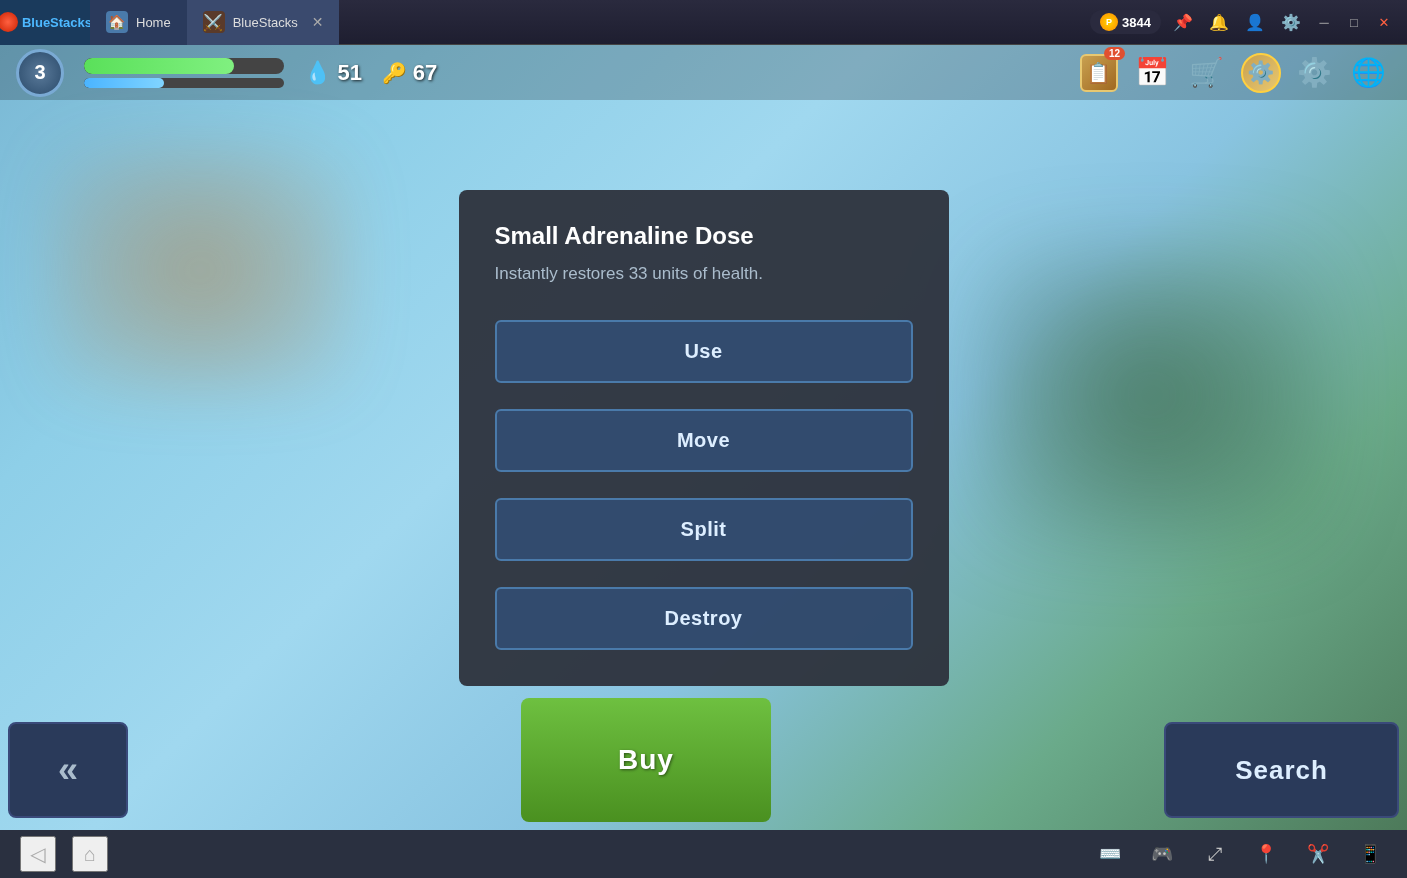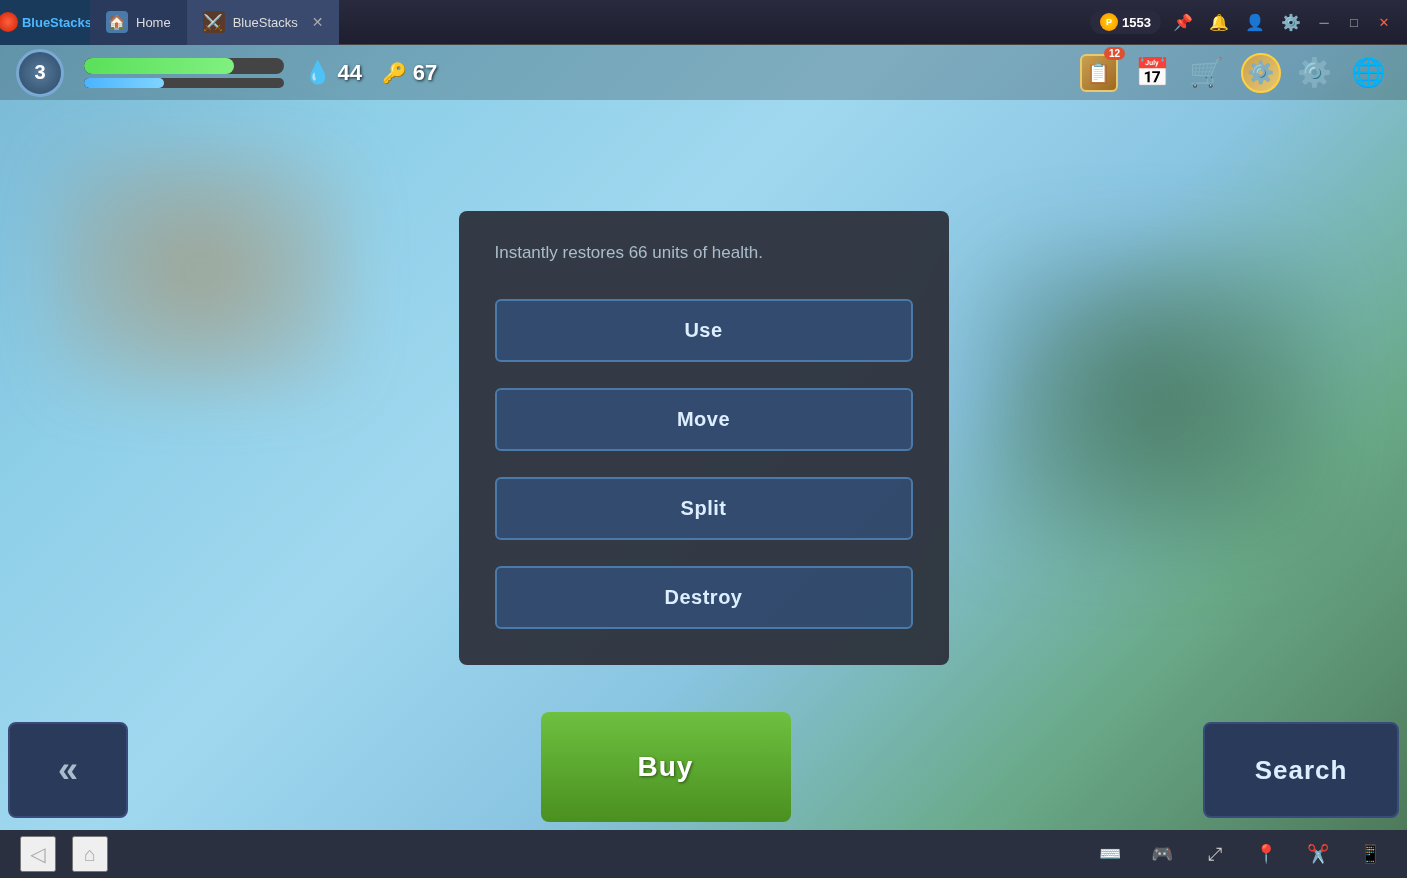--- a/index.html
+++ b/index.html
@@ -395,35 +395,35 @@
       margin-bottom: 4px;
     }
     .back-btn-icon {
       color: #aabccc;
       font-size: 36px;
       font-weight: bold;
     }
 
     .buy-btn {
       width: 250px;
-      height: 110px;
+      height: 124px;
       background: linear-gradient(180deg, #6ec040, #4a9020);
       border: none;
       border-radius: 8px;
       color: white;
       font-size: 28px;
       font-weight: bold;
       cursor: pointer;
       pointer-events: all;
       letter-spacing: 1px;
       text-shadow: 1px 1px 3px rgba(0,0,0,0.5);
     }
 
     .search-btn {
-      width: 196px;
+      width: 235px;
       height: 96px;
       background: #2a3a5a;
       border: 2px solid #3a4a7a;
       border-radius: 8px;
       color: #ddeeff;
       font-size: 26px;
       font-weight: bold;
       cursor: pointer;
       pointer-events: all;
       letter-spacing: 1px;
@@ -451,21 +451,21 @@
     <div class="tab-icon" style="background:#5a3a2a;font-size:16px;">⚔️</div>
     <span class="tab-label">BlueStacks</span>
     <span style="color:#aaa;font-size:14px;margin-left:6px;">✕</span>
   </div>
 
   <div class="titlebar-spacer"></div>
 
   <div class="titlebar-right">
     <div class="coin-display">
       <div class="coin-icon">P</div>
-      <span class="coin-amount">1553</span>
+      <span class="coin-amount">3844</span>
     </div>
     <button class="titlebar-btn">📌</button>
     <button class="titlebar-btn">🔔</button>
     <button class="titlebar-btn">👤</button>
     <button class="titlebar-btn">⚙️</button>
     <button class="win-btn">─</button>
     <button class="win-btn">□</button>
     <button class="win-btn" style="color:#ff6040;">✕</button>
   </div>
 </div>
@@ -483,21 +483,21 @@
       <div class="health-bar-bg">
         <div class="health-bar-fill" style="width: 75%;"></div>
       </div>
       <div class="exp-bar-bg">
         <div class="exp-bar-fill" style="width: 40%;"></div>
       </div>
     </div>
 
     <div class="stat-item">
       <span style="font-size:22px;">💧</span>
-      <span class="stat-value">44</span>
+      <span class="stat-value">51</span>
     </div>
 
     <div class="stat-item">
       <span class="stat-icon-food">🔑</span>
       <span class="stat-value">67</span>
     </div>
 
     <div class="hud-spacer"></div>
 
     <div class="hud-right-icons">
@@ -517,21 +517,22 @@
       <div class="hud-icon-btn">
         <span class="hud-icon-gear">⚙️</span>
       </div>
       <div class="hud-icon-btn">
         <span class="hud-icon-globe">🌐</span>
       </div>
     </div>
   </div>
 
   <div id="popup">
-    <div class="popup-desc">Instantly restores 66 units of health.</div>
+    <div class="popup-title">Small Adrenaline Dose</div>
+    <div class="popup-desc">Instantly restores 33 units of health.</div>
     <div class="popup-buttons">
       <button class="popup-btn">Use</button>
       <button class="popup-btn">Move</button>
       <button class="popup-btn">Split</button>
       <button class="popup-btn">Destroy</button>
     </div>
   </div>
 
   <div id="game-bottom">
     <button class="back-btn">

